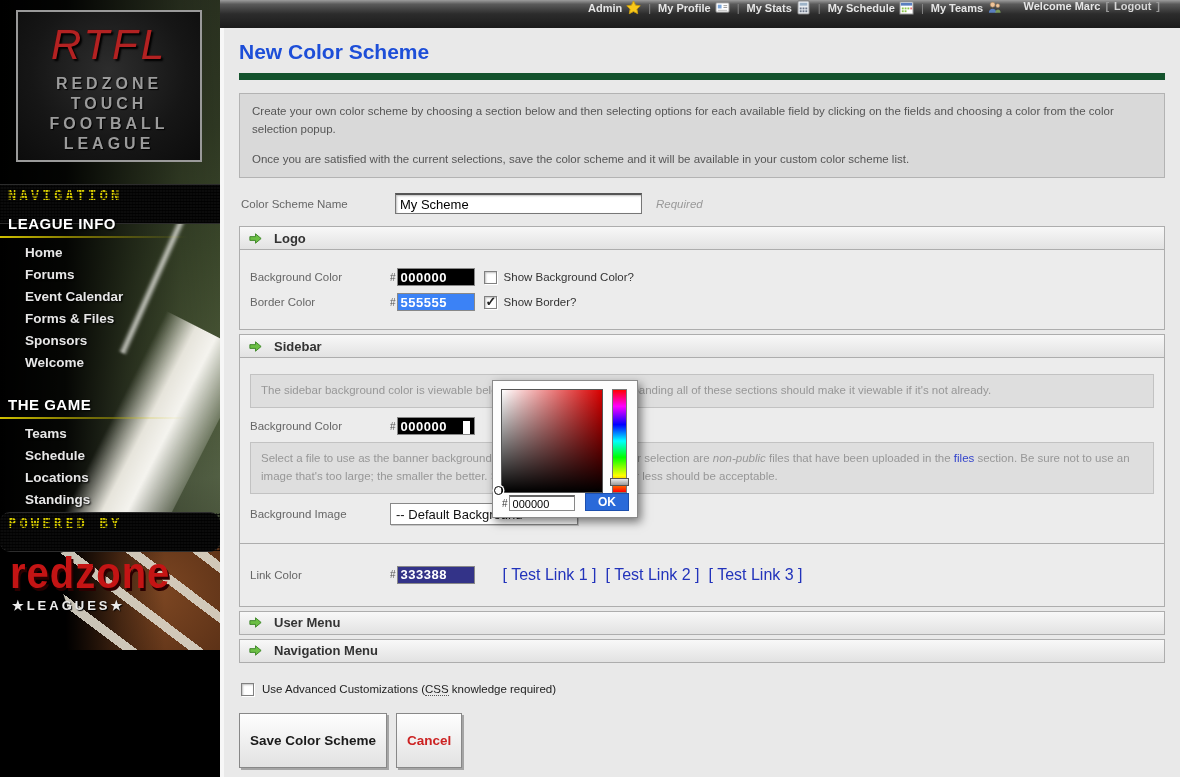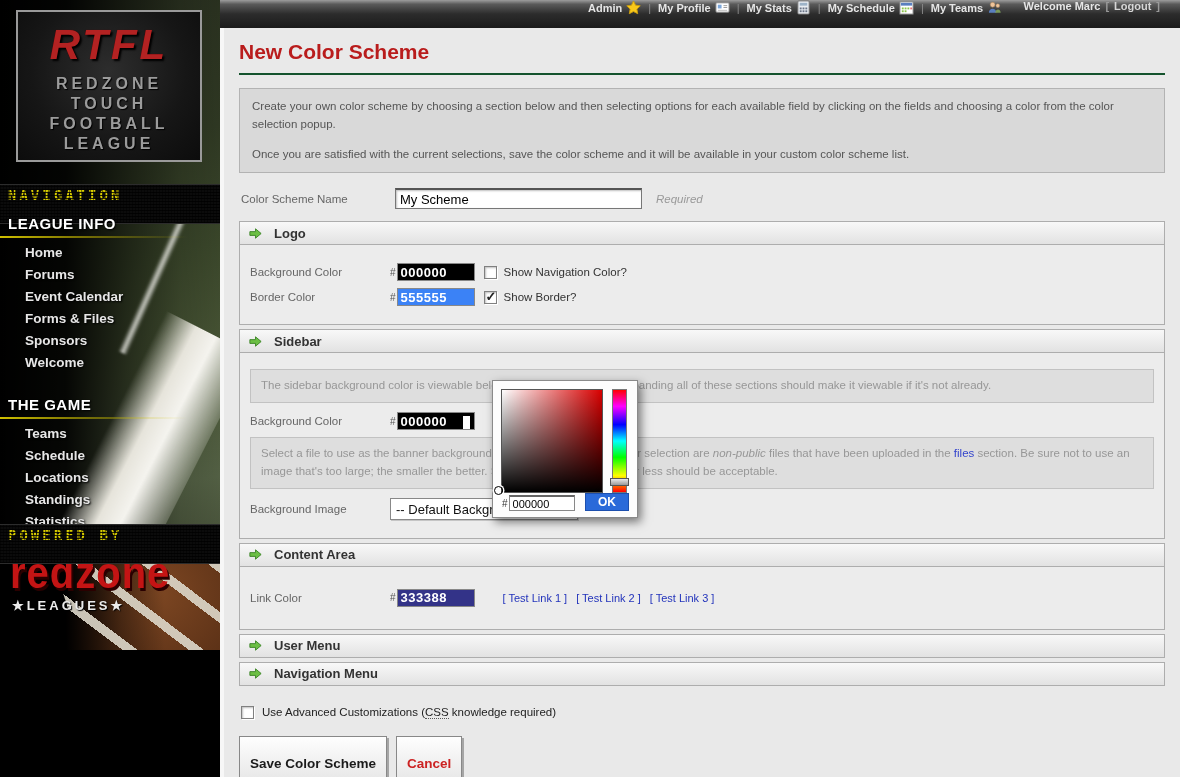--- a/index.html
+++ b/index.html
@@ -16,35 +16,35 @@
   .stripe { position:absolute; left:66px; top:310px; width:96px; height:420px;
     background:linear-gradient(to right, rgba(255,255,255,0), #e6e4db 35%, #f4f3ee 58%, rgba(215,215,205,.25));
     transform:rotate(27deg); filter:blur(.6px); }
   .thinline { position:absolute; left:150px; top:200px; width:10px; height:160px;
     background:linear-gradient(to right, rgba(255,255,255,0), rgba(240,240,235,.8), rgba(255,255,255,0));
     transform:rotate(24deg); filter:blur(1px); }
 
   .logo-box { position:absolute; left:16px; top:10px; width:186px; height:152px;
     border:2px solid #9a9a9a; background:radial-gradient(ellipse at 50% 40%, #2d2d2d 0%, #161616 60%, #0c0c0c 100%);
     text-align:center; cursor:pointer; z-index:3; }
-  .rtfl { margin-top:4px; font-size:42px; line-height:58px; font-weight:bold; font-style:italic;
+  .rtfl { margin-top:4px; font-size:42px; line-height:58px; font-weight:normal; font-style:italic;
     color:#b32222; letter-spacing:3px; text-shadow:2px 2px 2px #000, 0 0 1px #600; }
   .logo-line { font-size:16px; line-height:20px; font-weight:bold; color:#9b9b9b; letter-spacing:4px;
     text-shadow:1px 1px 1px #000; }
 
   .led-band { position:absolute; left:0; width:220px; height:40px; background:#0b0b0b;
     border-top:1px solid #2c2c2c; border-bottom:1px solid #2c2c2c;
     font-family:"DejaVu Sans Mono", monospace; font-weight:bold; font-size:14px; letter-spacing:3px;
     color:#d8cc00; line-height:21px; padding-left:8px; z-index:3; }
   .led-band::after { content:""; position:absolute; inset:0; pointer-events:none;
     background:
       repeating-linear-gradient(0deg, rgba(0,0,0,.8) 0 1px, transparent 1px 3px),
       repeating-linear-gradient(90deg, rgba(0,0,0,.45) 0 1px, transparent 1px 3px); }
   #band-nav { top:184px; }
-  #band-powered { top:524px; }
+  #band-powered { top:512px;border-radius:10px; }
 
   .side-nav { position:absolute; left:0; top:208px; width:220px; z-index:3; }
   .side-head { margin:7px 0 0 8px; color:#fff; font-size:15px; font-weight:bold; letter-spacing:.5px;
     text-shadow:1px 1px 2px #000; }
   .side-rule { height:2px; margin:4px 0 7px 0; background:linear-gradient(to right, #cfc000, rgba(120,110,0,0) 85%); }
   .side-list { list-style:none; margin:0 0 4px 25px; }
   .side-list li { font-size:13.5px; font-weight:bold; color:#e6e6e6; text-shadow:1px 1px 2px #000;
     margin-bottom:7px; line-height:15px; cursor:pointer; }
   .gap { height:12px; }
 
@@ -67,22 +67,22 @@
   .tb-item { display:flex; align-items:center; gap:4px; cursor:pointer; white-space:nowrap; }
   .tb-sep { color:#8a8a8a; font-weight:normal; }
   .tb-right { margin-left:auto; display:flex; align-items:center; gap:5px; padding-right:20px; }
   .tb-bracket { color:#9a9a9a; }
   .tb-logout { color:#d6d6d6; cursor:pointer; }
   .ticon { width:15px; height:15px; display:inline-block; }
 
   
   #main { position:absolute; left:220px; top:28px; width:960px; height:749px; background:#e9e9e9;
     box-shadow:inset 4px 0 0 #f7f7f7; padding:12px 15px 0 19px; }
-  h1.page-title { font-size:21px; font-weight:bold; color:#b91c1c; padding-bottom:9px;
-    border-bottom:2px solid #14532d; }
+  h1.page-title { font-size:21px; font-weight:bold; color:#1d4ed8; padding-bottom:9px;
+    border-bottom:7px solid #14532d; }
   .intro-box { margin-top:13px; background:#d9d9d9; border:1px solid #b3b3b3; padding:9px 12px;
     color:#555; font-size:11.5px; line-height:1.55; }
   .intro-box p + p { margin-top:12px; }
 
   .name-row { display:flex; align-items:center; margin:15px 0 12px 2px; }
   .flabel { width:154px; color:#666; font-size:11.5px; flex:none; }
   .name-input { width:247px; height:21px; font-size:13px; padding:2px 4px; border:1px solid #777;
     border-top:2px solid #555; box-shadow:inset 1px 1px 2px rgba(0,0,0,.25); font-family:inherit; }
   .required { font-style:italic; color:#999; font-size:11.5px; margin-left:14px; }
 
@@ -108,21 +108,21 @@
 
   .note-box { background:#dedede; border:1px solid #c2c2c2; color:#979797; font-size:11.5px;
     line-height:1.55; padding:7px 10px; margin:5px 0 9px; }
   .note-box i { font-style:italic; }
   .blue-link { color:#3344cc; cursor:pointer; }
 
   .fake-select { width:188px; height:22px; background:#fff; border:1px solid #888;
     box-shadow:1px 1px 0 #c5c5c5; font-size:13px; color:#111; padding:3px 5px; cursor:pointer;
     white-space:nowrap; overflow:hidden; }
 
-  .test-links { margin-left:28px; display:flex; gap:9px; font-size:11px; }
+  .test-links { margin-left:28px; display:flex; gap:9px; font-size:16px; }
   .test-links span { color:#2233bb; cursor:pointer; white-space:nowrap; }
 
   .adv-row { display:flex; align-items:center; margin:20px 0 0 2px; color:#222; font-size:11.5px; }
   .adv-row .cb { margin:0 8px 0 0; }
   .abbr-css { border-bottom:1px dotted #555; cursor:help; }
 
   .btn-row { margin-top:17px; display:flex; gap:9px; }
   .btn { background:linear-gradient(#fefefe, #e2e2e2); border:1px solid #888;
     box-shadow:2px 2px 0 rgba(110,110,110,.55); padding:19px 10px; font-size:13.5px; font-weight:bold;
     color:#1a1a1a; cursor:pointer; font-family:inherit; }
@@ -292,21 +292,21 @@
           <path d="M2 6h6V3l6 5-6 5v-3H2z" fill="#6cbf44" stroke="#3d8427" stroke-width="1"></path>
         </svg>
       <span>Logo</span>
     </div>
     <div class="sec-body">
       <div class="frow">
         <span class="flabel">Background Color</span>
         <span class="hash">#</span>
         <input class="color-input" value="000000" style="background-color: rgb(0, 0, 0);">
         <span class="cb"></span>
-        <span class="cb-label">Show Navigation Color?</span>
+        <span class="cb-label">Show Background Color?</span>
       </div>
       <div class="frow">
         <span class="flabel">Border Color</span>
         <span class="hash">#</span>
         <input class="color-input" value="555555" style="background-color: #3b82f6;">
         <span class="cb on"></span>
         <span class="cb-label">Show Border?</span>
       </div>
     </div>
 
@@ -326,26 +326,20 @@
       </div>
       <div class="note-box">
         <span>Select a file to use as the banner background image. The files available for selection are </span><i>non-public</i><span> files that have been uploaded in the </span><span class="blue-link">files</span><span> section. Be sure not to use an image that's too large; the smaller the better. Something around 100 KB or less should be acceptable.</span>
       </div>
       <div class="frow">
         <span class="flabel">Background Image</span>
         <div class="fake-select">-- Default Background --</div>
       </div>
     </div>
 
-    <div class="sec-head mt">
-      <svg class="arrow-icon" viewBox="0 0 16 16">
-          <path d="M2 6h6V3l6 5-6 5v-3H2z" fill="#6cbf44" stroke="#3d8427" stroke-width="1"></path>
-        </svg>
-      <span>Content Area</span>
-    </div>
     <div class="sec-body">
       <div class="frow" style="margin:11px 0;">
         <span class="flabel">Link Color</span>
         <span class="hash">#</span>
         <input class="color-input" value="333388" style="background-color: rgb(51, 51, 136);">
         <div class="test-links">
           <span>[ Test Link 1 ]</span>
           <span>[ Test Link 2 ]</span>
           <span>[ Test Link 3 ]</span>
         </div>

